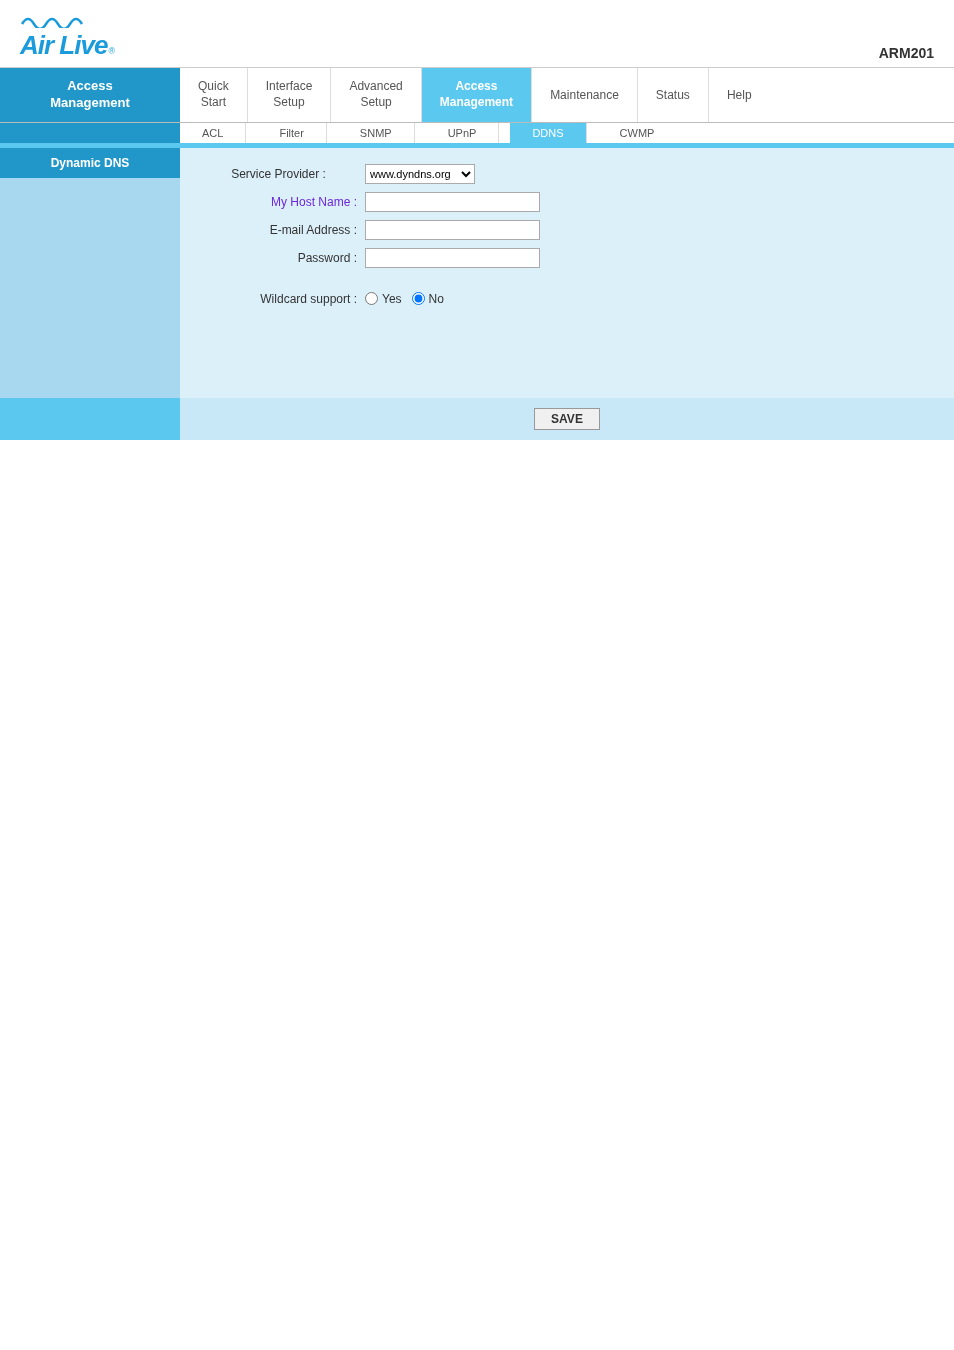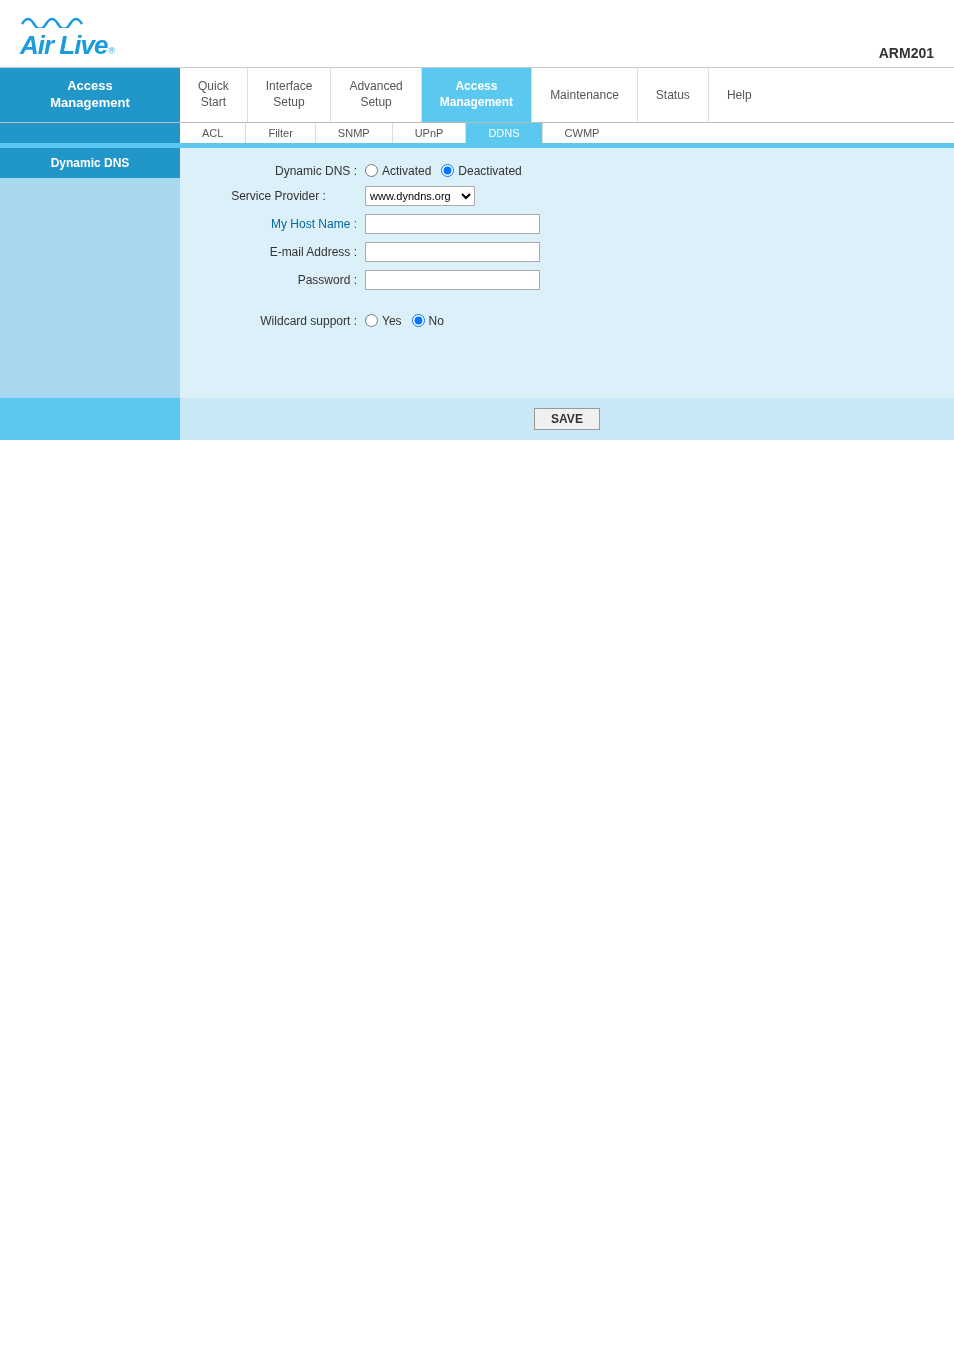--- a/index.html
+++ b/index.html
@@ -52,62 +52,53 @@
   <div style="padding:8px 18px; text-align:center; font-size:12px; color:#555; cursor:pointer; border-right:1px solid #ddd; display:flex; align-items:center;">
     <span>Status</span>
   </div>
   <div style="padding:8px 18px; text-align:center; font-size:12px; color:#555; cursor:pointer; display:flex; align-items:center;">
     <span>Help</span>
   </div>
 </div>
 
 <div style="display:flex; border-top:1px solid #bbb;">
   <div style="width:180px; background:#2196C9;"></div>
-  <div style="display:flex; background:#fff;">
+  <div style="display:flex; background:#fff;gap:11px;">
     <div style="padding:4px 22px; font-size:11px; color:#555; cursor:pointer; border-right:1px solid #ddd;">ACL</div>
     <div style="padding:4px 22px; font-size:11px; color:#555; cursor:pointer; border-right:1px solid #ddd;">Filter</div>
     <div style="padding:4px 22px; font-size:11px; color:#555; cursor:pointer; border-right:1px solid #ddd;">SNMP</div>
     <div style="padding:4px 22px; font-size:11px; color:#555; cursor:pointer; border-right:1px solid #ddd;">UPnP</div>
     <div style="padding:4px 22px; font-size:11px; color:#fff; background:#5BC8F0; cursor:pointer; border-right:1px solid #ddd;">DDNS</div>
     <div style="padding:4px 22px; font-size:11px; color:#555; cursor:pointer;">CWMP</div>
   </div>
 </div>
 
 <div style="height:5px; background:#5BC8F0;"></div>
 
 <div style="display:flex;">
 
   <div style="width:180px; background:#A8D8F0; display:flex; flex-direction:column; min-height:250px;">
     <div style="background:#2196C9; color:#fff; font-weight:bold; text-align:center; padding:8px 5px; font-size:12px;">Dynamic DNS</div>
     <div style="flex:1; background:#A8D8F0;"></div>
   </div>
 
   <div style="flex:1; background:#DCF0FA; padding:16px 30px 0 20px;">
 
-    <div style="display:flex; align-items:center; margin-bottom:8px;">
-      <div style="text-align:right; width:165px; font-size:12px; color:#333; padding-right:8px; flex-shrink:0;">Dynamic DNS :</div>
-      <div style="display:flex; align-items:center; gap:4px; font-size:12px; color:#333;">
-        <input type="radio" name="dynamic_dns" value="activated" style="">
-        <span>Activated</span>
-        <input type="radio" name="dynamic_dns" value="deactivated" checked="" style="margin-left: 6px;">
-        <span>Deactivated</span>
-      </div>
-    </div>
 
     <div style="display:flex; align-items:center; margin-bottom:8px;">
       <div style="text-align:center; width:165px; font-size:12px; color:#333; padding-right:8px; flex-shrink:0;">Service Provider :</div>
       <select style="height:20px; font-size:11px; border:1px solid #aaa; background:#fff; width:110px;">
         <option>www.dyndns.org</option>
         <option>www.tzo.com</option>
         <option>www.zoneedit.com</option>
       </select>
     </div>
 
     <div style="display:flex; align-items:center; margin-bottom:8px;">
-      <div style="text-align:right; width:165px; font-size:12px; color:#0369a1; padding-right:8px; flex-shrink:0;">My Host Name :</div>
+      <div style="text-align:right; width:165px; font-size:12px; color:#6d28d9; padding-right:8px; flex-shrink:0;">My Host Name :</div>
       <input type="text" style="width: 175px; height: 20px; border: 1px solid rgb(170, 170, 170); background: rgb(255, 255, 255); font-size: 11px; padding: 1px 3px;" value="">
     </div>
 
     <div style="display:flex; align-items:center; margin-bottom:8px;">
       <div style="text-align:right; width:165px; font-size:12px; color:#333; padding-right:8px; flex-shrink:0;">E-mail Address :</div>
       <input type="text" style="width: 175px; height: 20px; border: 1px solid rgb(170, 170, 170); background: rgb(255, 255, 255); font-size: 11px; padding: 1px 3px;">
     </div>
 
 
     <div style="display:flex; align-items:center; margin-bottom:24px;">

